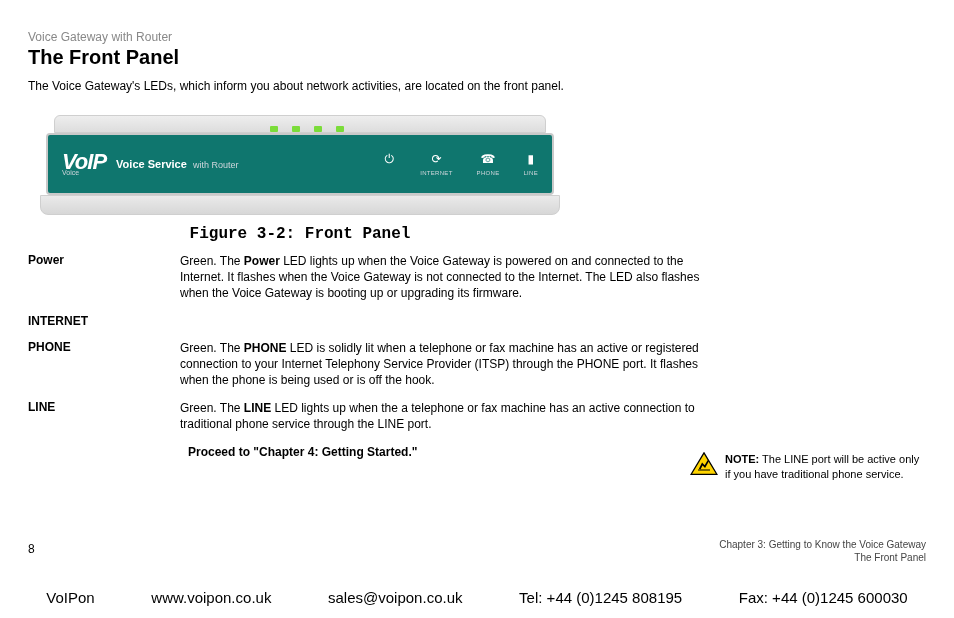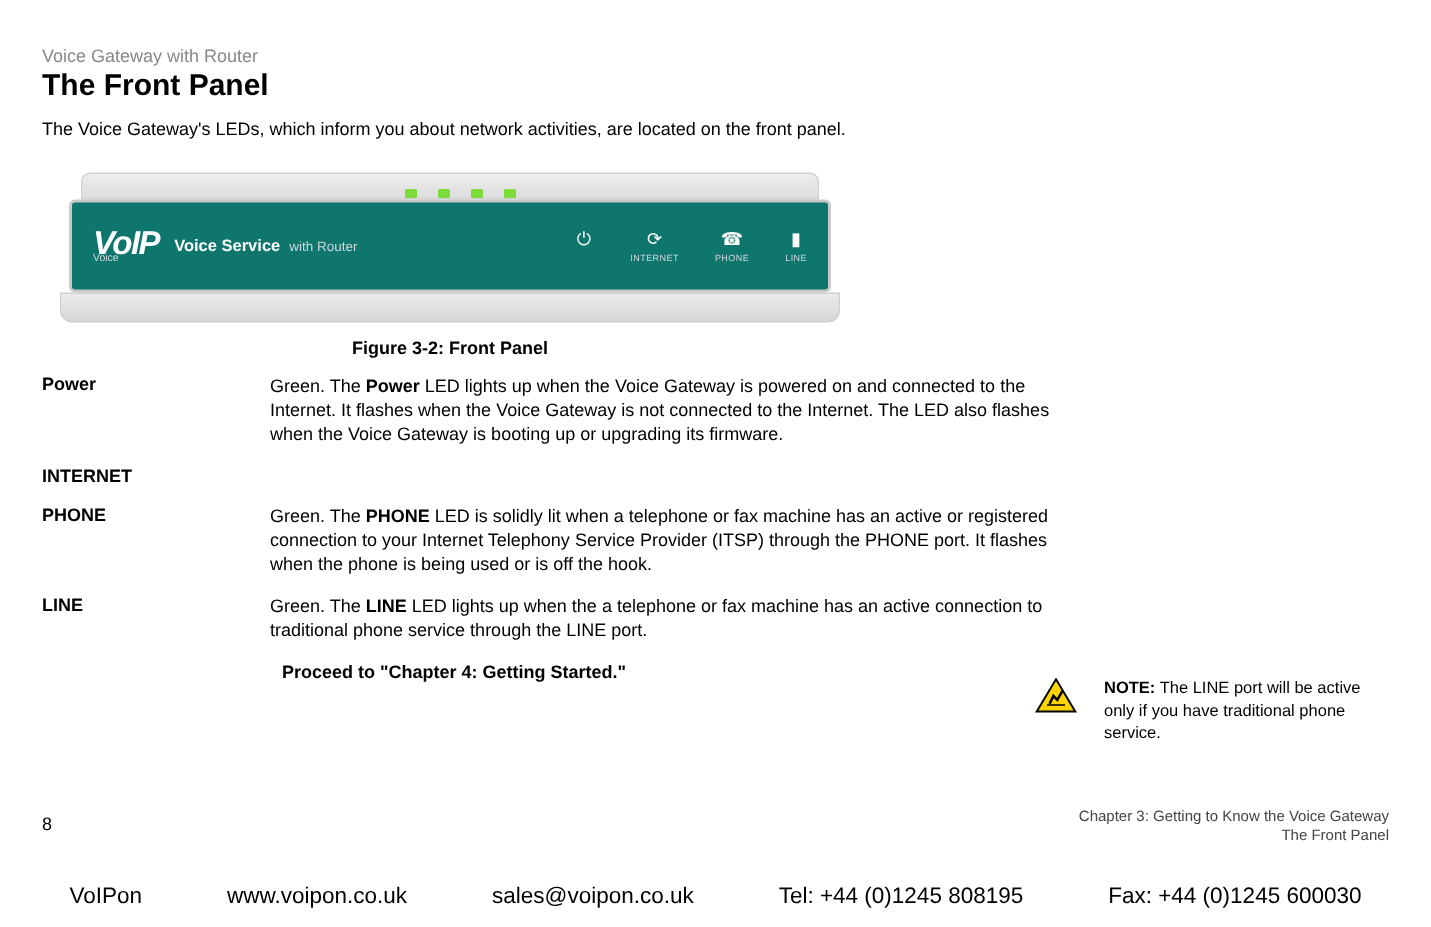--- a/index.html
+++ b/index.html
@@ -17,28 +17,28 @@
   .logo-big { font-size: 22px; font-weight: bold; font-style: italic; letter-spacing: -1px; line-height: 18px; }
   .logo-small { font-size: 7px; color: #cfd6dc; margin-top: -2px; }
   .tagline { color: #fff; font-size: 11px; }
   .tagline b { font-weight: bold; }
   .tagline .sub { color: #cfd6dc; font-size: 9px; margin-left: 3px; }
   .icons { margin-left: auto; display: flex; gap: 24px; align-items: flex-start; }
   .icon-col { display: flex; flex-direction: column; align-items: center; gap: 4px; }
   .icon-col .lbl { color: #cfd6dc; font-size: 6px; letter-spacing: 0.3px; }
   .ic { color: #fff; font-size: 12px; display: inline-flex; align-items: center; justify-content: center; width: 14px; height: 14px; }
   .dev-base { position: absolute; bottom: 4px; left: 0; right: 0; height: 20px; background: linear-gradient(#eaeaea,#d7d7d7); border-radius: 0 0 8px 8px; border: 1px solid #cfcfcf; }
-  .fig-caption { font-weight: bold; font-size: 12px; text-align: center; width: 520px; margin-left: 12px; margin-bottom: 10px; }
+  .fig-caption { font-weight: bold; font-size: 16px; text-align: center; width: 520px; margin-left: 12px; margin-bottom: 10px; font-family: Liberation Mono, monospace; }
   .defs { width: 700px; }
   .def-row { display: flex; margin-bottom: 12px; gap: 32px; }
   .def-term { width: 120px; font-weight: bold; font-size: 12px; }
   .def-body { flex: 1; font-size: 12px; line-height: 1.35; }
   .def-body b { font-weight: bold; }
   .proceed { font-weight: bold; font-size: 12px; margin-left: 160px; margin-top: 4px; }
-  .notebox { position: absolute; right: 28px; top: 452px; width: 236px; display: flex; align-items: flex-start; gap: 18px; }
+  .notebox { position: absolute; right: 28px; top: 452px; width: 236px; display: flex; align-items: flex-start; gap: 7px; }
   .warn-icon { width: 28px; height: 24px; flex: 0 0 28px; }
   .note-text { font-size: 11px; line-height: 1.35; }
   .note-text b { font-weight: bold; }
   .page-num { position: absolute; left: 28px; bottom: 62px; font-size: 12px; }
   .chapter-ref { position: absolute; right: 28px; bottom: 54px; text-align: right; font-size: 10px; color: #444; line-height: 1.3; }
   .footer { position: absolute; left: 0; right: 0; bottom: 12px; display: flex; justify-content: space-around; padding: 0 18px; font-size: 15px; margin-top: 28px; }
 </style>
 </head>
 <body>
 

